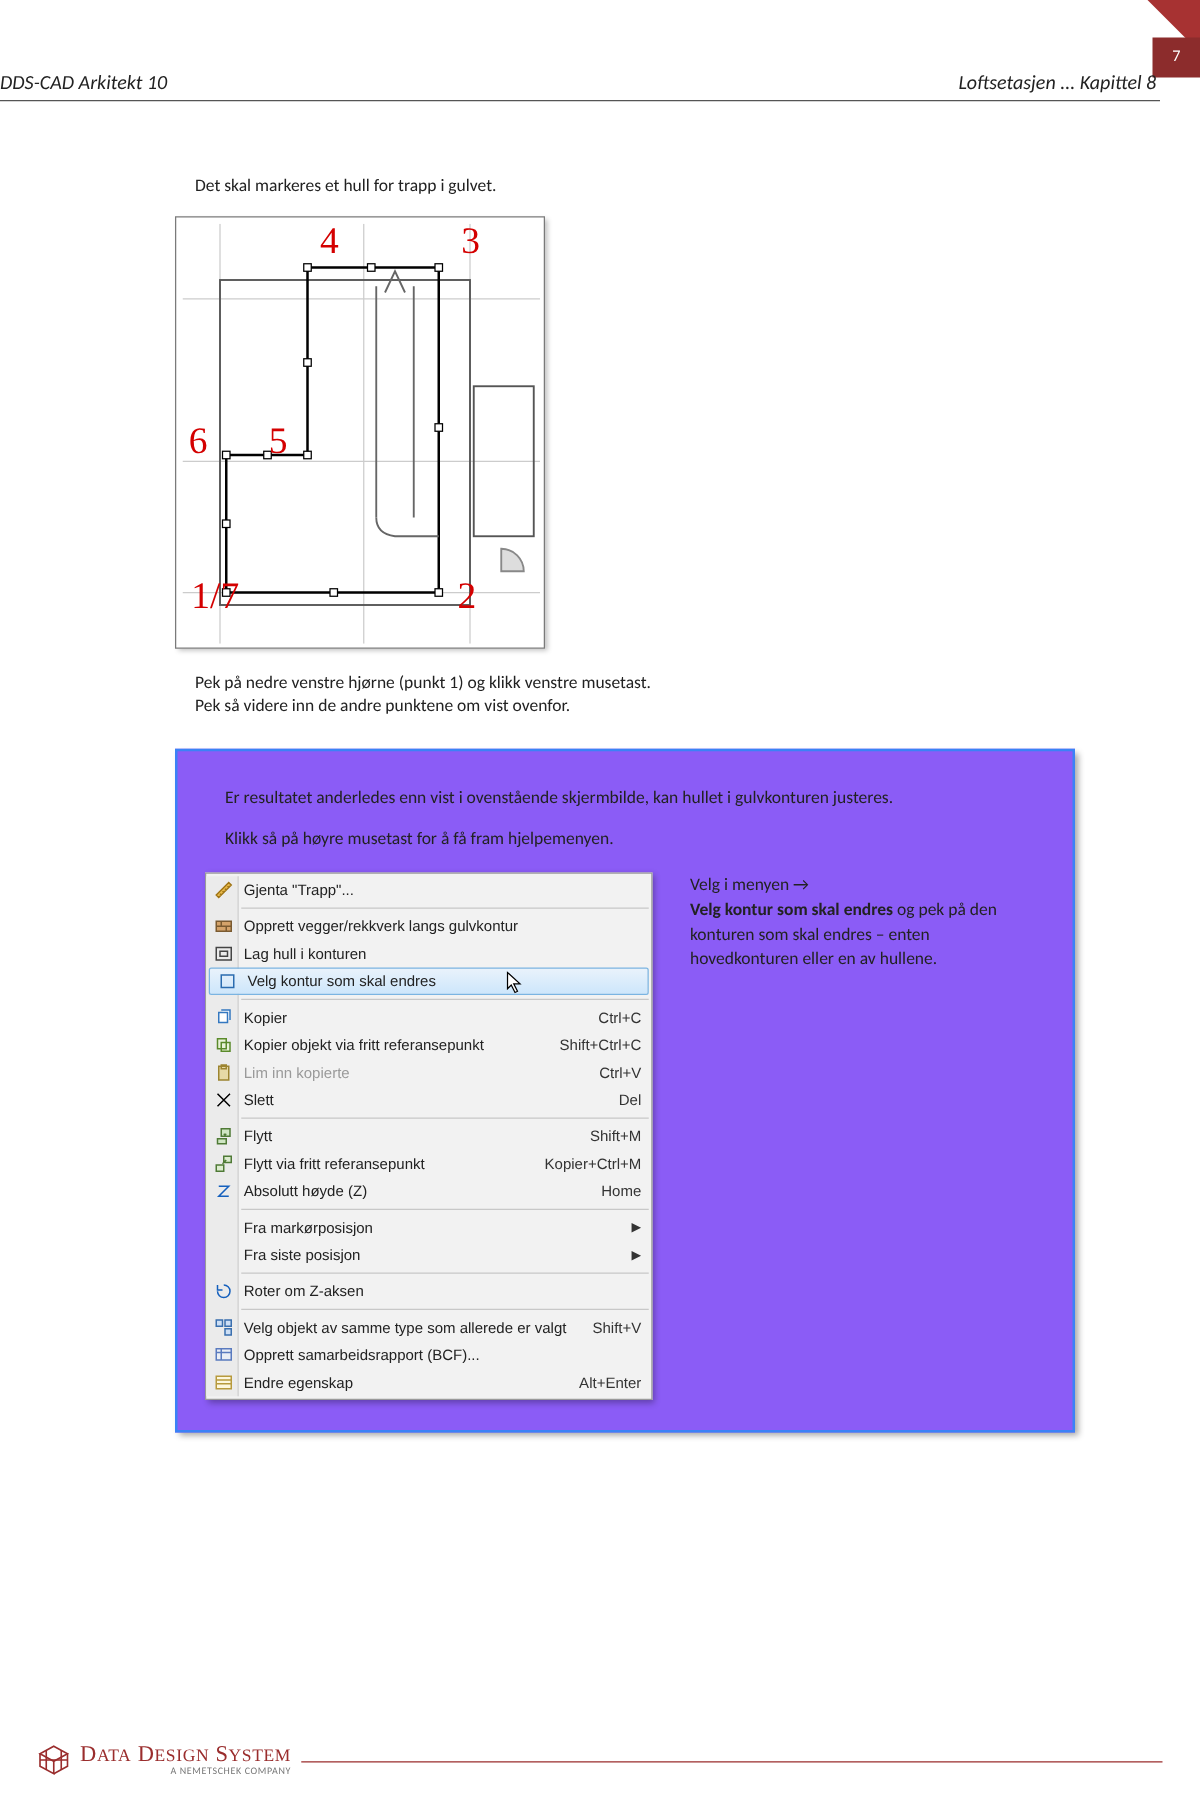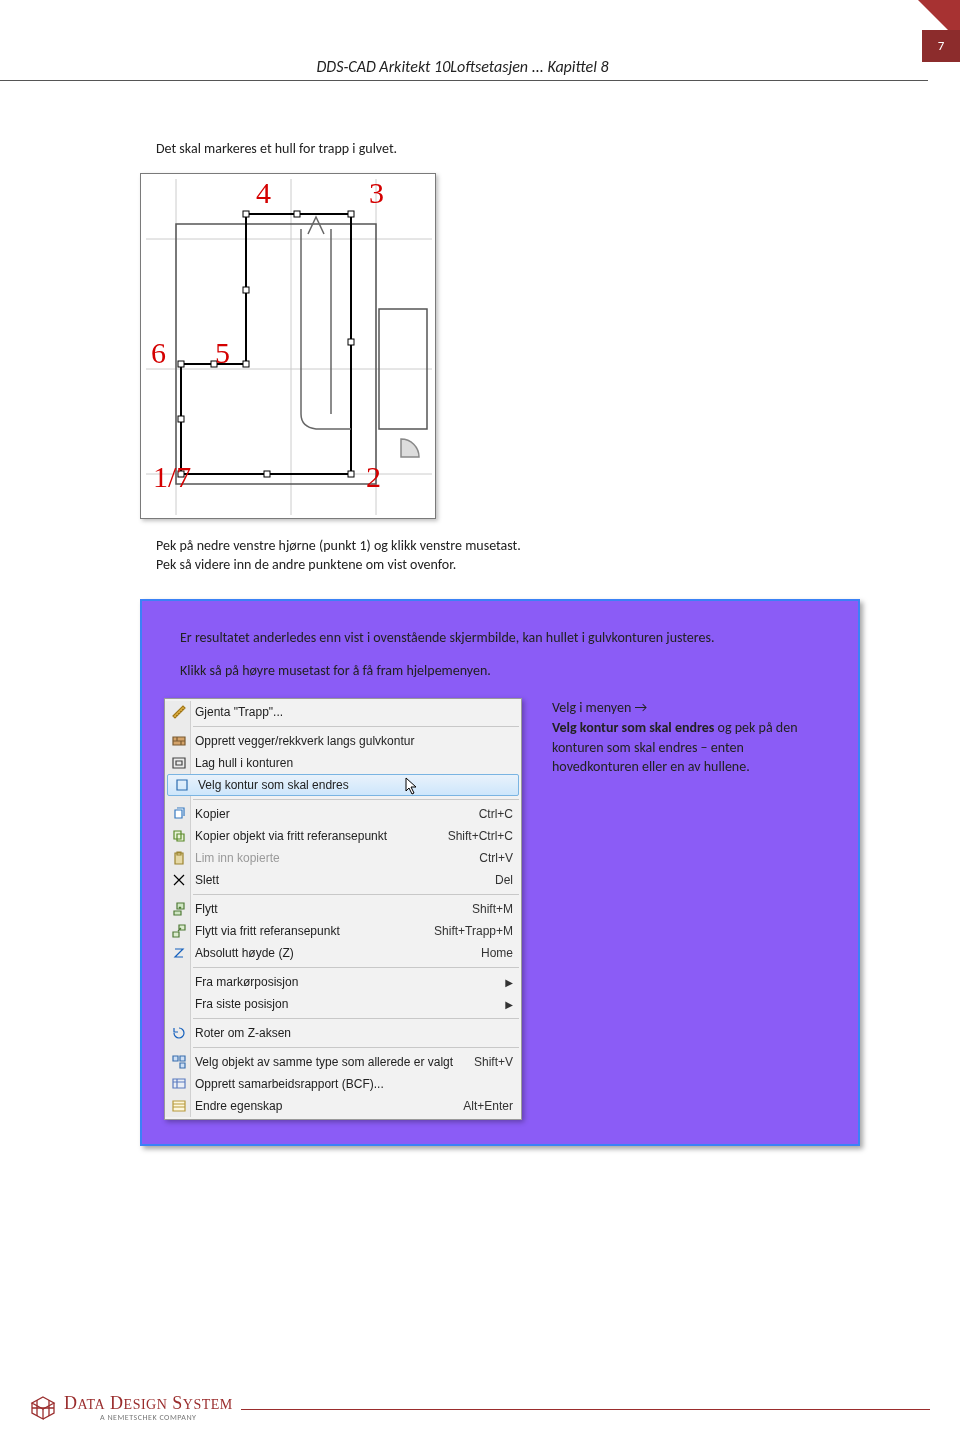--- a/index.html
+++ b/index.html
@@ -29,21 +29,21 @@
     text-align: center;
     line-height: 32px;
     font-size: 13px;
   }
   
   .hdr {
     position: absolute;
     left: 0; top: 57px;
     width: 930px;
     display: flex;
-    justify-content: center;
+    justify-content: space-between;
     font-style: italic;
     font-size: 16px;
     padding: 0 5px 3px 0;
   }
   .hdr-rule {
     position: absolute;
     left: 0; top: 80px;
     width: 928px;
     border-top: 1px solid #555;
   }
@@ -141,21 +141,21 @@
     z-index: 5;
   }
   .side-text { font-size: 14px; line-height: 1.4; width: 260px; }
   .side-text b { font-weight: 700; }
   
   .footer {
     position: absolute;
     left: 30px; bottom: 22px;
     width: 900px;
   }
-  .logo-row { display: flex; align-items: center; gap: 8px; }
+  .logo-row { display: flex; align-items: center; gap: 8px; text-align: right; }
   .ft-rule { flex: 1; border-top: 1px solid #9a2d2d; margin-top: 4px; }
   .logo-text { color: #9a2d2d; font-family: "Times New Roman", serif; font-size: 18px; letter-spacing: .5px; font-weight: 500;}
   .logo-sub { color: #777; font-size: 8px; letter-spacing: .5px; margin-left: 36px; margin-top:-2px;}
   .logo-cube { width: 26px; height: 26px; }
 </style>
 </head>
 <body>
 
 <div class="corner"></div>
 <div class="pagebox">7</div>
@@ -318,21 +318,21 @@
               <span class="lbl">Flytt</span>
               <span class="sc">Shift+M</span>
             </div>
             <div class="mi">
               <span class="ic">
                 <svg width="16" height="16" viewBox="0 0 16 16">
                   <path d="M2 9h6v5H2z M8 2h6v5H8z M7 8l3-3" fill="#dceccf" stroke="#4f7a36" stroke-width="1.2"></path>
                 </svg>
               </span>
               <span class="lbl">Flytt via fritt referansepunkt</span>
-              <span class="sc">Shift+Trapp+M</span>
+              <span class="sc">Kopier+Ctrl+M</span>
             </div>
             <div class="mi">
               <span class="ic">
                 <svg width="16" height="16" viewBox="0 0 16 16">
                   <path d="M4 4h8 L4 12h8" fill="none" stroke="#1560bd" stroke-width="1.2"></path>
                 </svg>
               </span>
               <span class="lbl">Absolutt høyde (Z)</span>
               <span class="sc">Home</span>
             </div>

